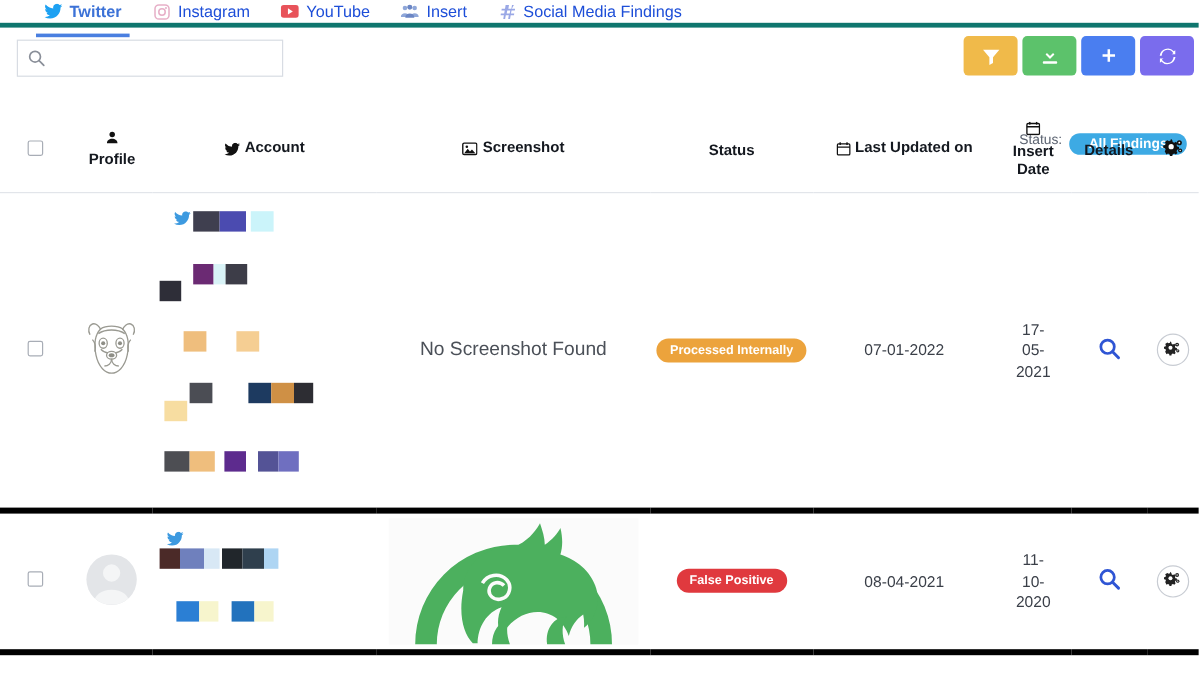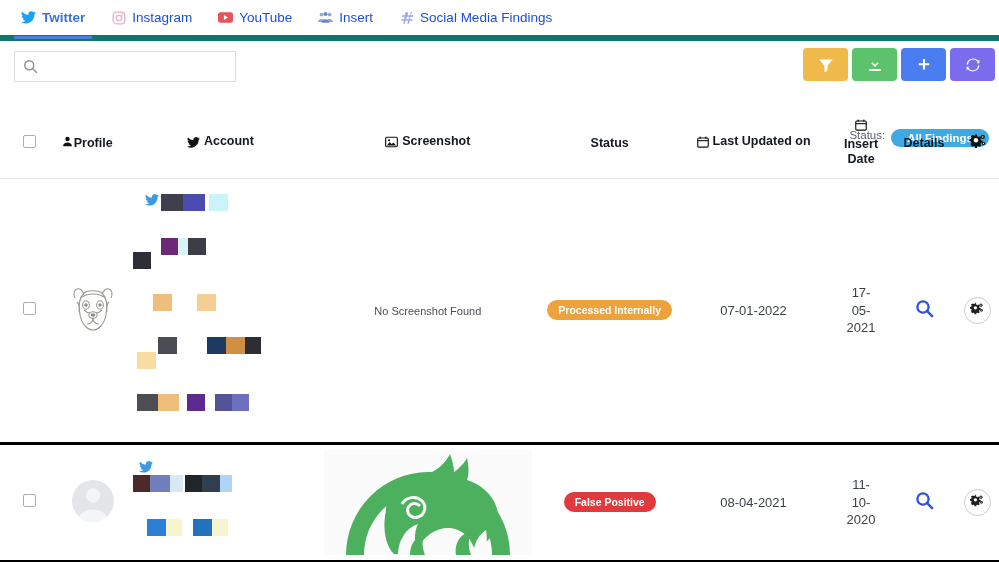--- a/index.html
+++ b/index.html
@@ -7,25 +7,25 @@
     margin: 0; padding: 0;
     width: 999px; height: 562px;
     background: #ffffff;
     font-family: "Liberation Sans", sans-serif;
     overflow: hidden;
   }
 
   
   #tabbar {
     position: relative;
-    height: 41px;
+    height: 23px;
     display: flex;
     align-items: center;
-    padding-left: 8px;
-    border-bottom: 6px solid #0f766e;
+    padding-left: 24px;
+    border-bottom: 4px solid #0f766e;
     background: #ffffff;
   }
   .tab {
     display: flex;
     align-items: center;
     gap: 6px;
     height: 40px;
     padding: 0 13px;
     font-size: 13.5px;
     color: #1d4ed8;
@@ -145,21 +145,21 @@
   .c-shot   { width: 210px; }
   .c-stat   { width: 125px; }
   .c-upd    { width: 140px; }
   .c-ins    { width: 58px; }
   .c-det    { width: 58px; }
   .c-gear   { width: 40px; }
 
   #grid tbody td {
     vertical-align: middle;
     text-align: center;
-    border-bottom: 3px solid #000000;
+    border-bottom: 5px solid #000000;
     font-size: 13px;
     color: #3a3f48;
     padding: 4px 2px;
   }
   tr.datarow { height: 1px; }
 
   
   .cbox {
     width: 13px; height: 13px;
     border: 1px solid #a8adb6;
@@ -175,21 +175,21 @@
   
   .avatar-default {
     width: 42px; height: 42px;
     border-radius: 50%;
     background: #e3e5e8;
     display: inline-flex;
     align-items: flex-end;
     justify-content: center;
     overflow: hidden;
   }
-  .noshot { color: #4b5058; font-size: 11px; }
+  .noshot { color: #4b5058; font-size: 16px; }
 
   
   .badge {
     display: inline-block;
     border-radius: 12px;
     color: #fff;
     font-weight: bold;
     font-size: 10.5px;
     padding: 4px 11px;
     white-space: nowrap;
@@ -341,21 +341,21 @@
         <col class="c-ins">
         <col class="c-det">
         <col class="c-gear">
   </colgroup>
   <thead>
     <tr>
       <th>
         <span class="cbox"></span>
       </th>
       <th>
-        <div style="display:flex;flex-direction:row;align-items:center;gap:1px;">
+        <div style="display:flex;flex-direction:column;align-items:center;gap:1px;">
           <span>
             <svg width="11" height="11" viewBox="0 0 16 16">
                   <circle cx="8" cy="4.4" r="3.3" fill="#111"></circle>
                   <path fill="#111" d="M1.6 15c0-3.5 2.9-5.4 6.4-5.4s6.4 1.9 6.4 5.4z"></path>
                 </svg>
           </span>
           <span>Profile</span>
         </div>
       </th>
       <th>

